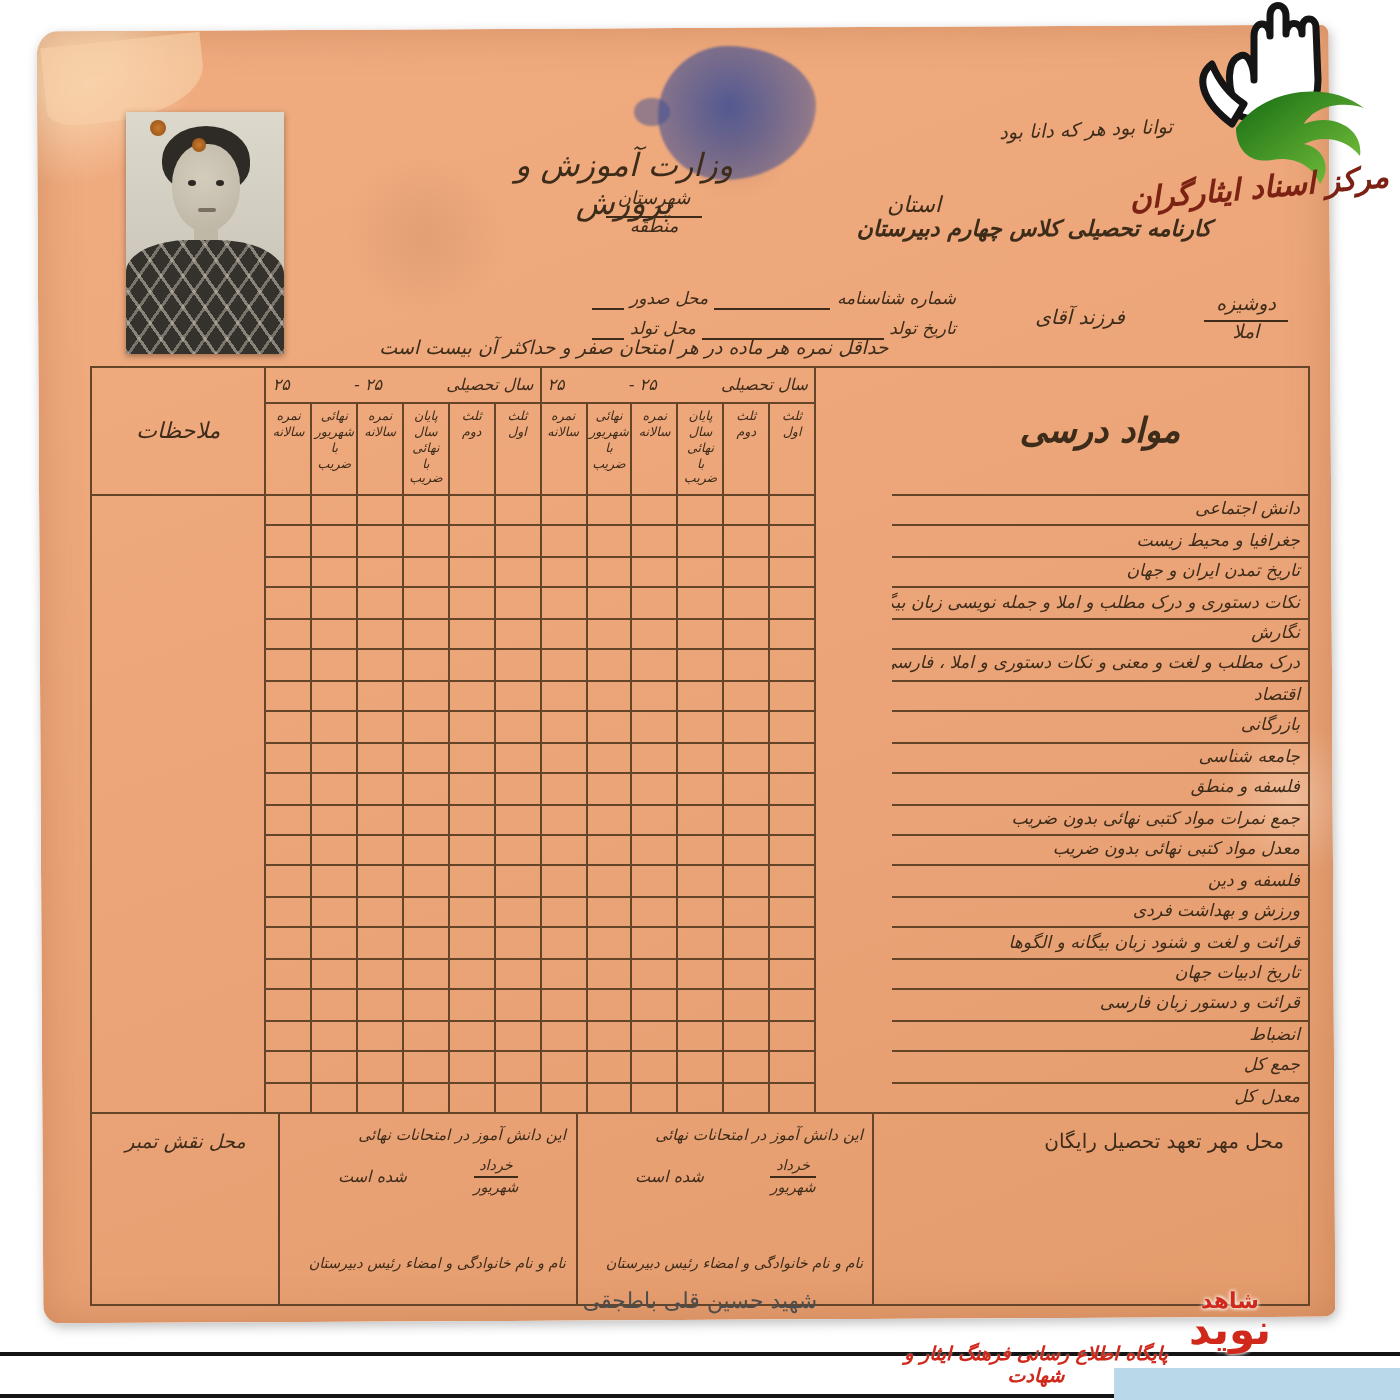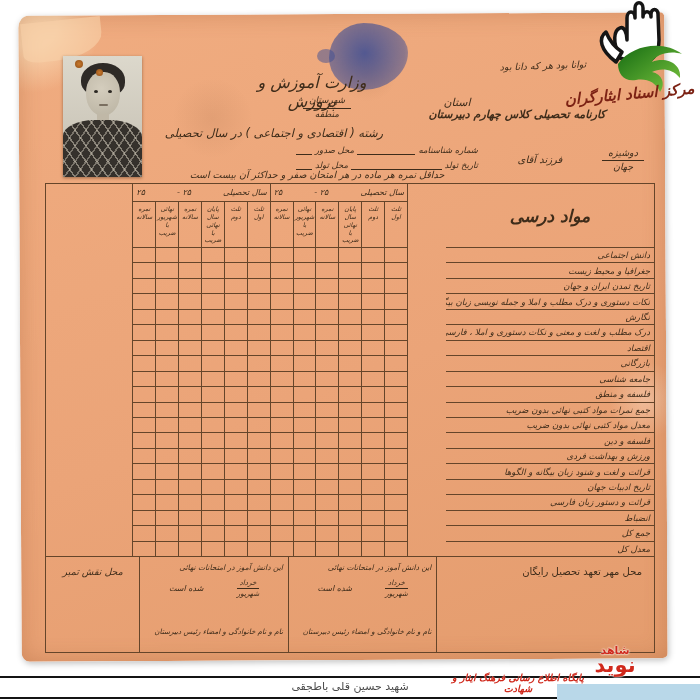--- a/index.html
+++ b/index.html
@@ -98,21 +98,21 @@
   .months .m1{border-bottom:.8px solid var(--ink);padding:0 3px;}
   .cert-done{font-size:8px;}
   .cert-sign{font-size:7.2px;text-align:right;padding:0 5px 0 0;margin-top:auto;margin-bottom:16px;}
   .b-stamp{width:95px;font-size:9.5px;font-style:italic;text-align:center;padding-top:9px;}
 
   
   .logo-top{position:absolute;right:0;top:0;width:140px;height:112px;}
 
   
   .cap-line{position:absolute;left:0;width:700px;height:2px;background:#141414;}
-  .caption{position:absolute;left:0;top:680px;width:700px;text-align:center;font-size:11px;color:#4c4c4c;letter-spacing:1px;}
+  .caption{position:absolute;left:0;top:644px;width:700px;text-align:center;font-size:11px;color:#4c4c4c;letter-spacing:1px;}
   .bluebox{position:absolute;left:557px;top:684px;width:143px;height:16px;background:#b9d8e9;}
   .navid{position:absolute;left:585px;top:646px;width:60px;text-align:center;color:#d0291c;direction:rtl;line-height:.95;
     text-shadow:0 0 2px #fff,0 0 2px #fff;z-index:6;}
   .navid .n1{font-size:11px;font-weight:700;}
   .navid .n2{font-size:21px;font-weight:800;}
   .tagline{position:absolute;left:450px;top:672px;width:136px;direction:rtl;font-size:9.5px;font-style:italic;font-weight:700;color:#d0291c;text-align:center;z-index:6;text-shadow:0 0 1px rgba(255,255,255,.8);}
   .scuff{position:absolute;left:686px;top:390px;width:14px;height:80px;background:#fff;opacity:.8;border-radius:40%;}
 </style>
 </head>
 <body>
@@ -137,24 +137,23 @@
   <div class="stamp"></div>
 
   <div class="h motto">توانا بود هر که دانا بود</div>
   <div class="h ministry">وزارت آموزش و پرورش</div>
   <div class="h province">استان</div>
   <div class="h county stackfield">
     <span class="top">شهرستان</span>
     <span>منطقه</span>
   </div>
   <div class="h doc-title">کارنامه تحصیلی کلاس چهارم دبیرستان</div>
-  <div class="h field-line">رشته ( اقتصادی و اجتماعی ) در سال تحصیلی</div>
   <div class="h miss stackfield">
     <span class="top">دوشیزه</span>
-    <span>جهان</span>
+    <span>املا</span>
   </div>
   <div class="h child-of">فرزند آقای</div>
   <div class="h idrow" style="top:145px;">
     <span>شماره شناسنامه</span>
     <span class="fill"></span>
     <span>محل صدور</span>
     <span class="fill s"></span>
   </div>
   <div class="h idrow" style="top:160px;">
     <span>تاریخ تولد</span>
@@ -503,20 +502,21 @@
               <div class="gcell"></div>
               <div class="gcell"></div>
               <div class="gcell"></div>
               <div class="gcell"></div>
               <div class="gcell"></div>
             </div>
           </div>
       </div>
 
       <div class="col-remarks">
+        <div class="remarks-head">ملاحظات</div>
         <div class="remarks-body"></div>
       </div>
     </div>
 
     <div class="tbl-bottom">
       <div class="b-free">محل مهر تعهد تحصیل رایگان</div>
 
       <div class="b-cert">
         <div class="cert-l1">این دانش آموز در امتحانات نهائی</div>
         <div class="cert-mid">

